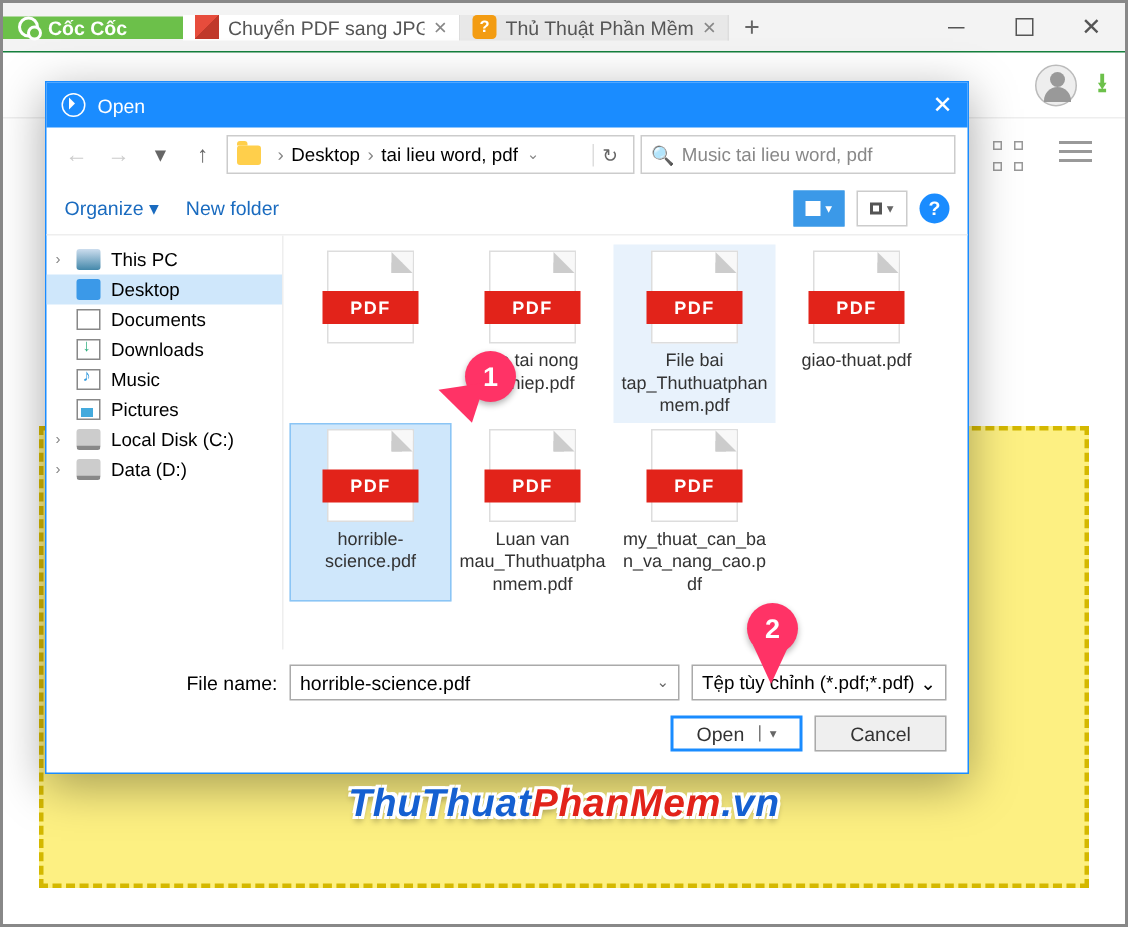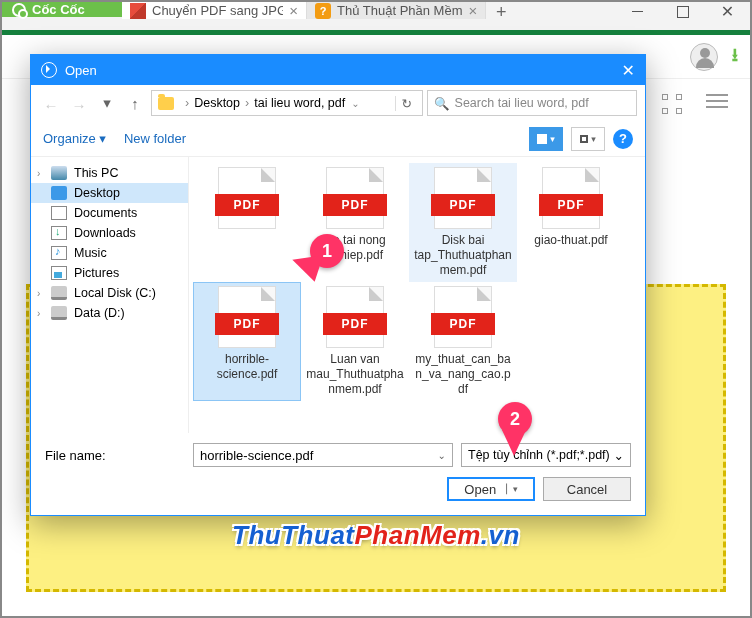--- a/index.html
+++ b/index.html
@@ -1,19 +1,19 @@
 <!DOCTYPE html>
 <html><head>
 <meta charset="utf-8">
 <style>
 * { box-sizing: border-box; margin: 0; padding: 0; font-family: "Segoe UI", Tahoma, sans-serif; }
 body { width: 752px; height: 618px; background: #fff; position: relative; overflow: hidden; border: 2px solid #888; }
 
 
-.browser-bar { height: 33px; background: #f3f3f3; display: flex; align-items: flex-start; border-bottom: 5px solid #15803d; }
+.browser-bar { height: 33px; background: #f3f3f3; display: flex; align-items: center; border-bottom: 1px solid #15803d; }
 .coccoc-logo { width: 120px; background: #6cc04a; color: #fff; display: flex; align-items: center; padding: 0 10px; font-weight: bold; font-size: 13px; }
 .coccoc-logo .circ { display: inline-block; width: 14px; height: 14px; border: 2px solid #fff; border-radius: 50%; margin-right: 6px; position: relative; }
 .coccoc-logo .circ::after { content:''; position:absolute; width:6px; height:6px; border:2px solid #fff; border-radius:50%; right:-4px; bottom:-4px; background:#6cc04a;}
 .tab { display: flex; align-items: center; padding: 0 8px; background: #fff; border-right: 1px solid #ddd; font-size: 13px; max-width: 185px; color: #555; }
 .tab.inactive { background: #e8e8e8; }
 .tab .favicon { width: 16px; height: 16px; margin-right: 6px; flex-shrink: 0; }
 .tab .fav-pdf { background: linear-gradient(135deg,#e74c3c 50%,#c0392b 50%); }
 .tab .fav-q { background:#f39c12; border-radius:3px; color:#fff; font-size:11px; line-height:16px; text-align:center; font-weight:bold; }
 .tab .tab-title { white-space: nowrap; overflow: hidden; text-overflow: clip; flex:1; }
 .tab .tab-x { margin-left: 6px; color: #888; font-size: 15px; }
@@ -92,21 +92,21 @@
 .file.sel { background:#cfe7fb; border:1px solid #8bc5f5; padding:3px; }
 .file.hl { background:#e8f2fc; }
 .file .thumb { width:58px; height:62px; margin:0 auto 4px; background:#fff; position:relative; border:1px solid #ddd; }
 .file .thumb::before { content:''; position:absolute; top:0; right:0; border:7px solid transparent; border-top-color:#f8f8f8; border-right-color:#f8f8f8; }
 .file .thumb::after { content:''; position:absolute; top:0; right:0; border:7px solid transparent; border-bottom-color:#ccc; border-left-color:#ccc; width:0;height:0; }
 .file .pdf-band { position:absolute; left:-4px; right:-4px; top:26px; height:22px; background:#e2231a; color:#fff; font-weight:bold; font-size:12px; line-height:22px; letter-spacing:1px; }
 .file .fname { line-height:1.25; word-break:break-word; max-height:46px; overflow:hidden; }
 
 .foot { padding:10px 14px 14px; }
 .fn-row { display:flex; align-items:center; gap:8px; font-size:13px; margin-bottom:10px; }
-.fn-row label { width:140px; }
+.fn-row label { width:140px; text-align:right; }
 .fn-input { flex:1; height:24px; border:1px solid #aaa; padding:0 6px; font-size:13px; background:#fff; display:flex; align-items:center; justify-content:space-between; }
 .fn-input .dd { color:#666; font-size:10px; }
 .type-select { width:170px; height:24px; border:1px solid #aaa; padding:0 6px; font-size:12.5px; background:#fff; display:flex; align-items:center; justify-content:space-between; white-space:nowrap; overflow:hidden; }
 .btn-row { display:flex; justify-content:flex-end; gap:8px; }
 .dlg-btn { width:88px; height:24px; border:1px solid #aaa; background:#efefef; font-size:13px; display:flex; align-items:center; justify-content:center; color:#333; }
 .dlg-btn.primary { border:2px solid #1a8cff; background:#fff; }
 
 
 .callout { position:absolute; width:34px; height:34px; border-radius:50%; background:#ff3366; color:#fff; font-size:18px; font-weight:bold; display:flex; align-items:center; justify-content:center; box-shadow:0 2px 4px rgba(0,0,0,.3); }
 .callout .arrow { position:absolute; width:0; height:0; }
@@ -181,21 +181,21 @@
       <span class="folder-ico"></span>
       <span class="sep">›</span>
       <span>Desktop</span>
       <span class="sep">›</span>
       <span>tai lieu word, pdf</span>
       <span class="drop-ar">⌄</span>
       <span class="refresh">↻</span>
     </div>
     <div class="search-box">
       <span class="mag">🔍</span>
-      <span>Search tai lieu word, pdf</span>
+      <span>Music tai lieu word, pdf</span>
     </div>
   </div>
 
   <div class="cmd-row">
     <span>Organize ▾</span>
     <span>New folder</span>
     <div class="right">
       <div class="view-btn blue">
           <div class="thumb"></div>
           <span style="color:#fff;font-size:9px;margin-left:3px">▾</span>
@@ -255,21 +255,21 @@
         <div class="file">
           <div class="thumb">
             <div class="pdf-band">PDF</div>
           </div>
           <div class="fname">De tai nong nghiep.pdf</div>
         </div>
         <div class="file hl">
           <div class="thumb">
             <div class="pdf-band">PDF</div>
           </div>
-          <div class="fname">Disk bai tap_Thuthuatphanmem.pdf</div>
+          <div class="fname">File bai tap_Thuthuatphanmem.pdf</div>
         </div>
         <div class="file">
           <div class="thumb">
             <div class="pdf-band">PDF</div>
           </div>
           <div class="fname">giao-thuat.pdf</div>
         </div>
         <div class="file sel">
           <div class="thumb">
             <div class="pdf-band">PDF</div>

